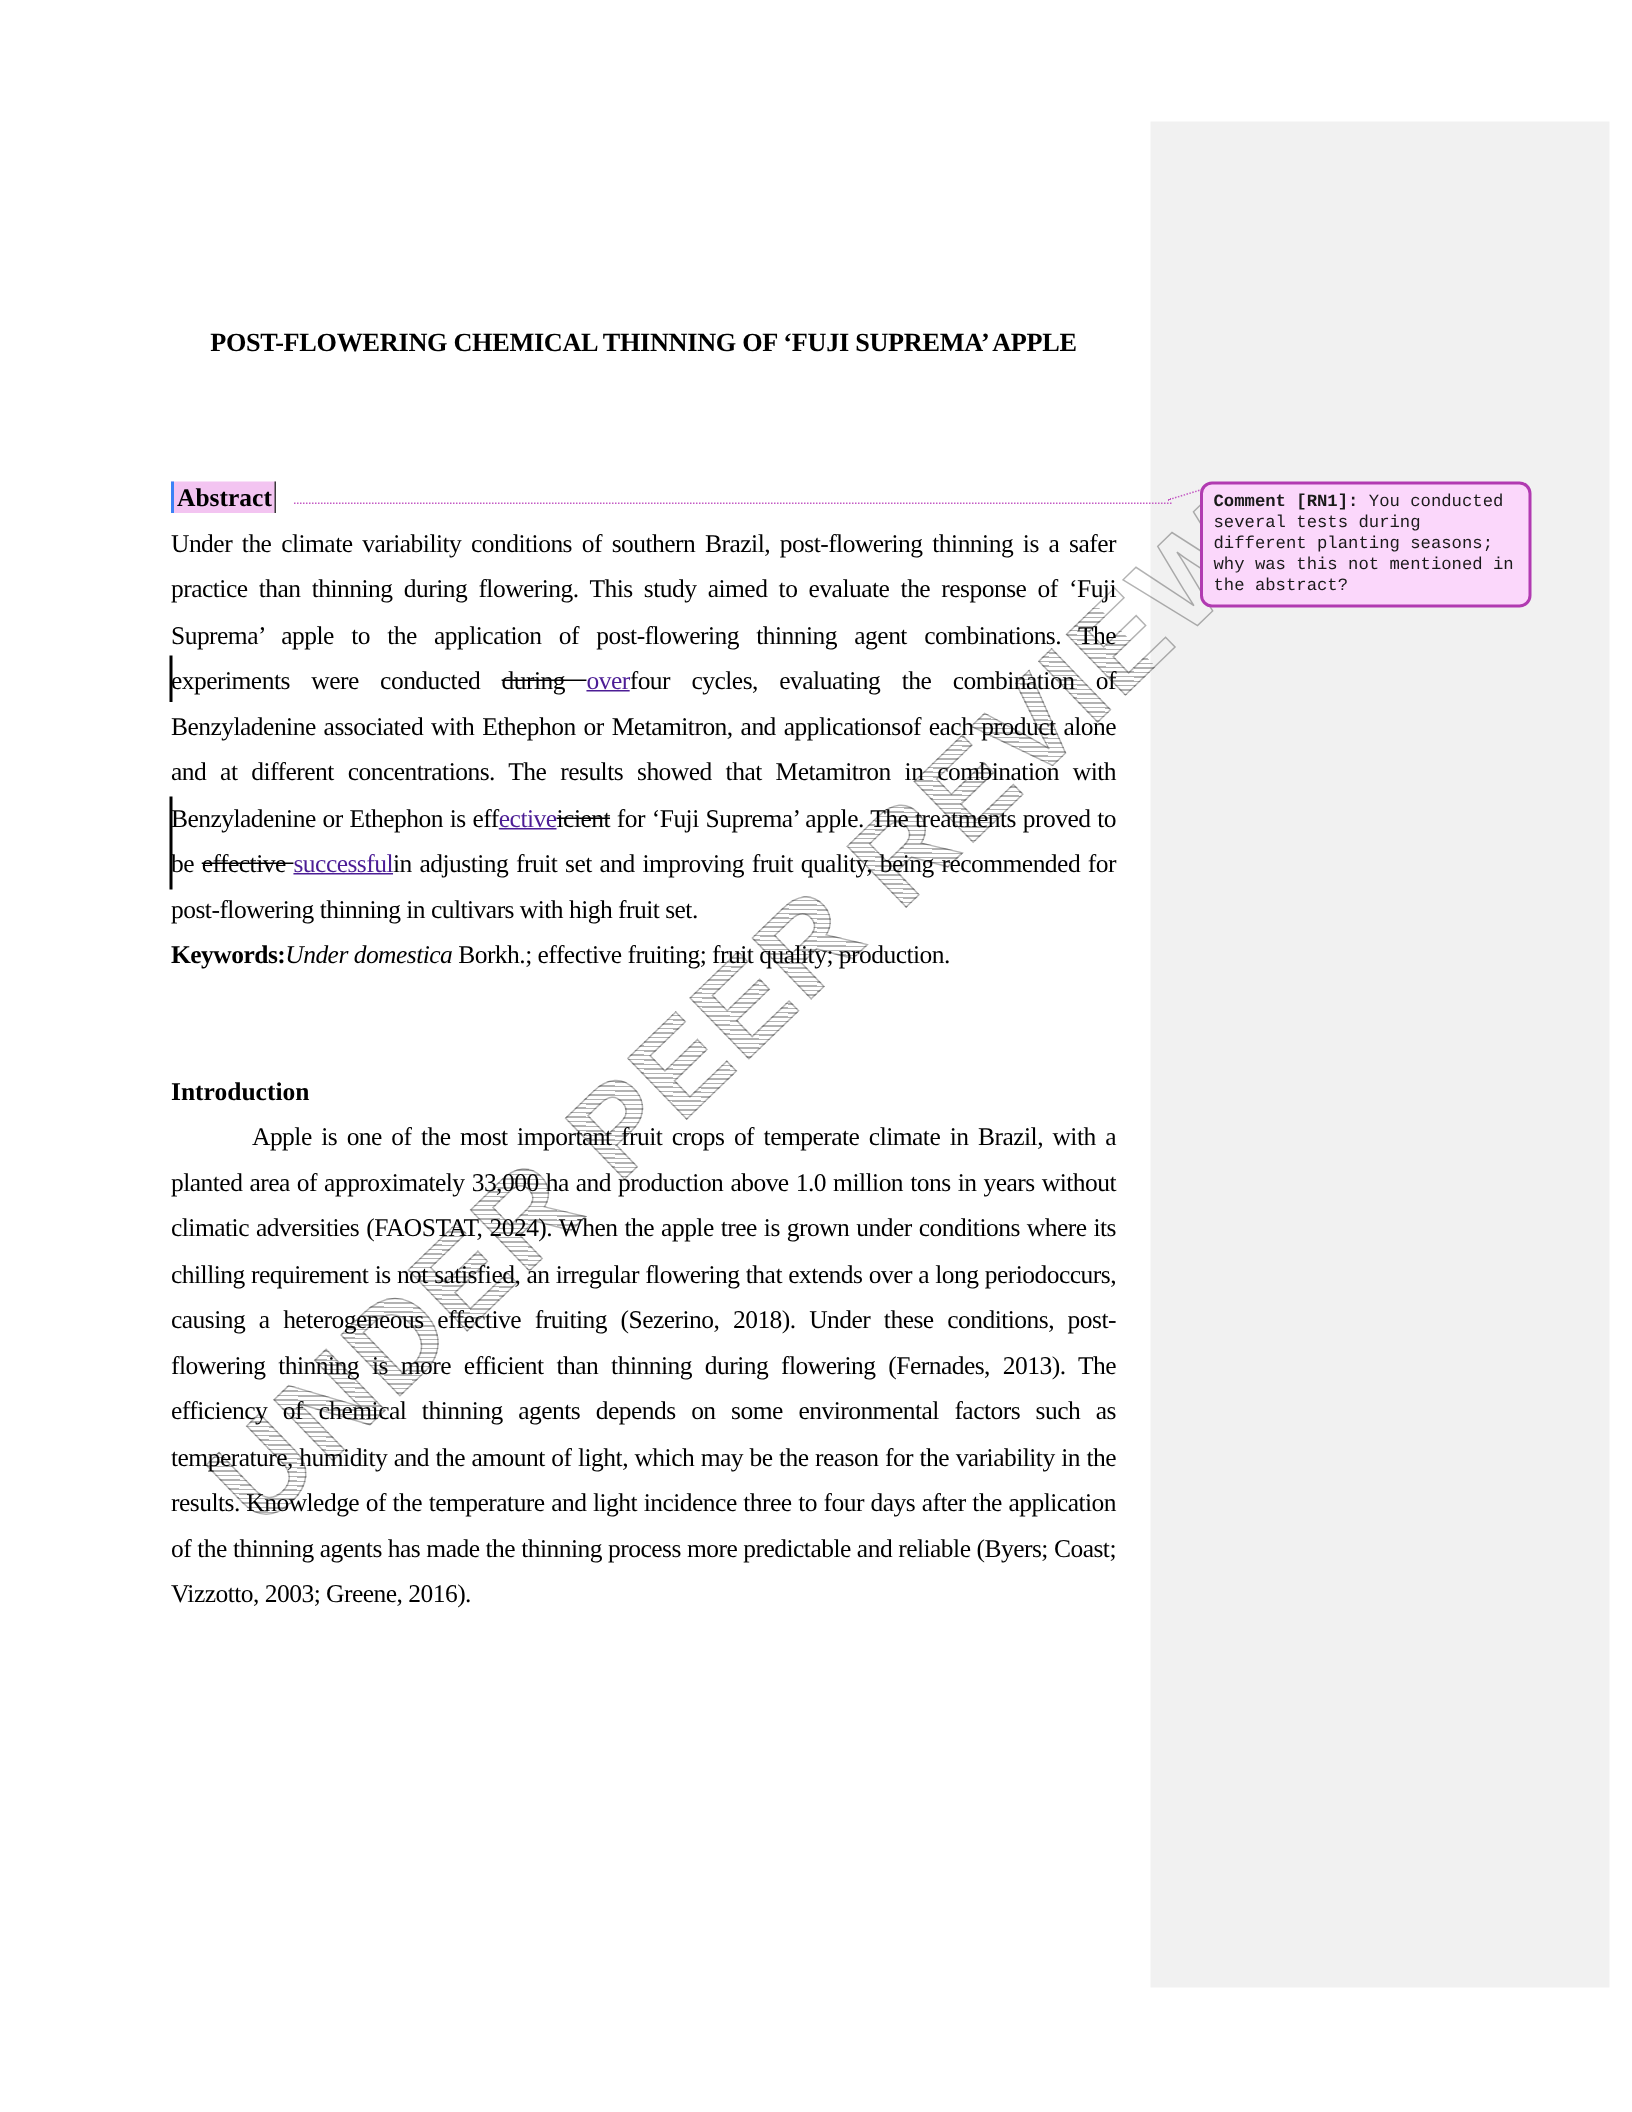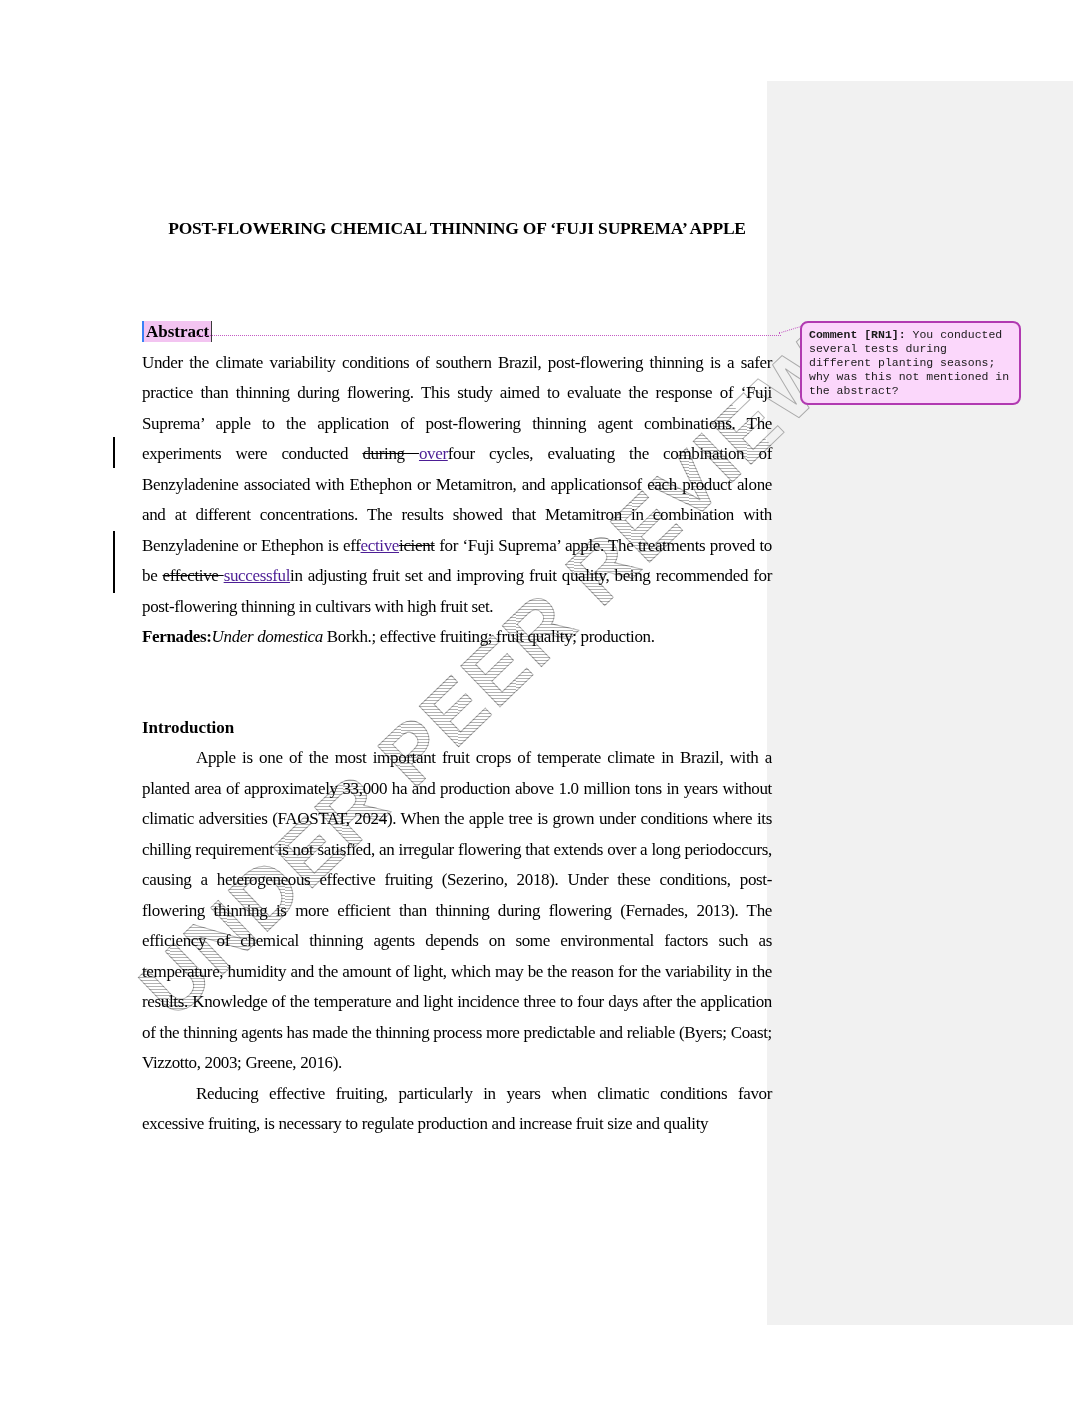--- a/index.html
+++ b/index.html
@@ -17,21 +17,21 @@
     transform:rotate(-44deg);
     font-family:"Liberation Sans", sans-serif;font-weight:bold;
     font-size:82px;letter-spacing:3px;
     color:transparent;
     background:repeating-linear-gradient(45deg, rgba(0,0,0,0.30) 0 1px, rgba(0,0,0,0) 1px 3px);
     -webkit-background-clip:text;background-clip:text;
     -webkit-text-stroke:1px rgba(0,0,0,0.30);
     z-index:1;
   }
   .text-column{
-    position:absolute;left:142px;top:0;width:630px;z-index:2;
+    position:absolute;left:114px;top:0;width:630px;z-index:2;
   }
   .doc-title{
     margin:213px 0 0 0;font-size:17.5px;font-weight:bold;text-align:center;
     letter-spacing:-0.2px;line-height:30px;
   }
   .abstract-heading{
     margin:74px 0 0 0;font-size:17px;font-weight:bold;line-height:30.5px;
   }
   .hl{
     background:#f3c4f1;border-left:2px solid #3b82f6;border-right:1px solid #3a3a3a;
@@ -77,26 +77,25 @@
 
   <div class="watermark">UNDER PEER REVIEW</div>
 
   <div class="text-column">
     <h1 class="doc-title">POST-FLOWERING CHEMICAL THINNING OF ‘FUJI SUPREMA’ APPLE</h1>
 
     <h2 class="abstract-heading"><span class="hl">Abstract</span></h2>
 
     <p class="body-text"><span>Under the climate variability conditions of southern Brazil, post-flowering thinning is a safer practice than thinning during flowering. This study aimed to evaluate the response of ‘Fuji Suprema’ apple to the application of post-flowering thinning agent combinations. The experiments were conducted </span><span class="track-del">during </span><span class="track-ins">over</span><span>four cycles, evaluating the combination of Benzyladenine associated with Ethephon or Metamitron, and applicationsof each product alone and at different concentrations. The results showed that Metamitron in combination with Benzyladenine or Ethephon is eff</span><span class="track-ins">ective</span><span class="track-del">icient</span><span> for ‘Fuji Suprema’ apple. The treatments proved to be </span><span class="track-del">effective </span><span class="track-ins">successful</span><span>in adjusting fruit set and improving fruit quality, being recommended for post-flowering thinning in cultivars with high fruit set.</span></p>
 
-    <p class="body-text keywords"><b>Fernades:</b><i>Under domestica</i><span> Borkh.; effective fruiting; fruit quality; production.</span></p>
+    <p class="body-text keywords"><b>Keywords:</b><i>Under domestica</i><span> Borkh.; effective fruiting; fruit quality; production.</span></p>
 
     <h2 class="section-heading">Introduction</h2>
 
     <p class="body-text indented">Apple is one of the most important fruit crops of temperate climate in Brazil, with a planted area of approximately 33,000 ha and production above 1.0 million tons in years without climatic adversities (FAOSTAT, 2024). When the apple tree is grown under conditions where its chilling requirement is not satisfied, an irregular flowering that extends over a long periodoccurs, causing a heterogeneous effective fruiting (Sezerino, 2018). Under these conditions, post-flowering thinning is more efficient than thinning during flowering (Fernades, 2013). The efficiency of chemical thinning agents depends on some environmental factors such as temperature, humidity and the amount of light, which may be the reason for the variability in the results. Knowledge of the temperature and light incidence three to four days after the application of the thinning agents has made the thinning process more predictable and reliable (Byers; Coast; Vizzotto, 2003; Greene, 2016).</p>
-    <p class="body-text indented">Reducing effective fruiting, particularly in years when climatic conditions favor excessive fruiting, is necessary to regulate production and increase fruit size and quality</p>
   </div>
 
   <div class="change-bar bar-a"></div>
   <div class="change-bar bar-b"></div>
 
   <div class="connector"></div>
   <div class="connector-tail"></div>
 
   <div class="comment-box"><span class="comment-label">Comment [RN1]: </span><span class="comment-text">You conducted several tests during different planting seasons; why was this not mentioned in the abstract?</span></div>
 

